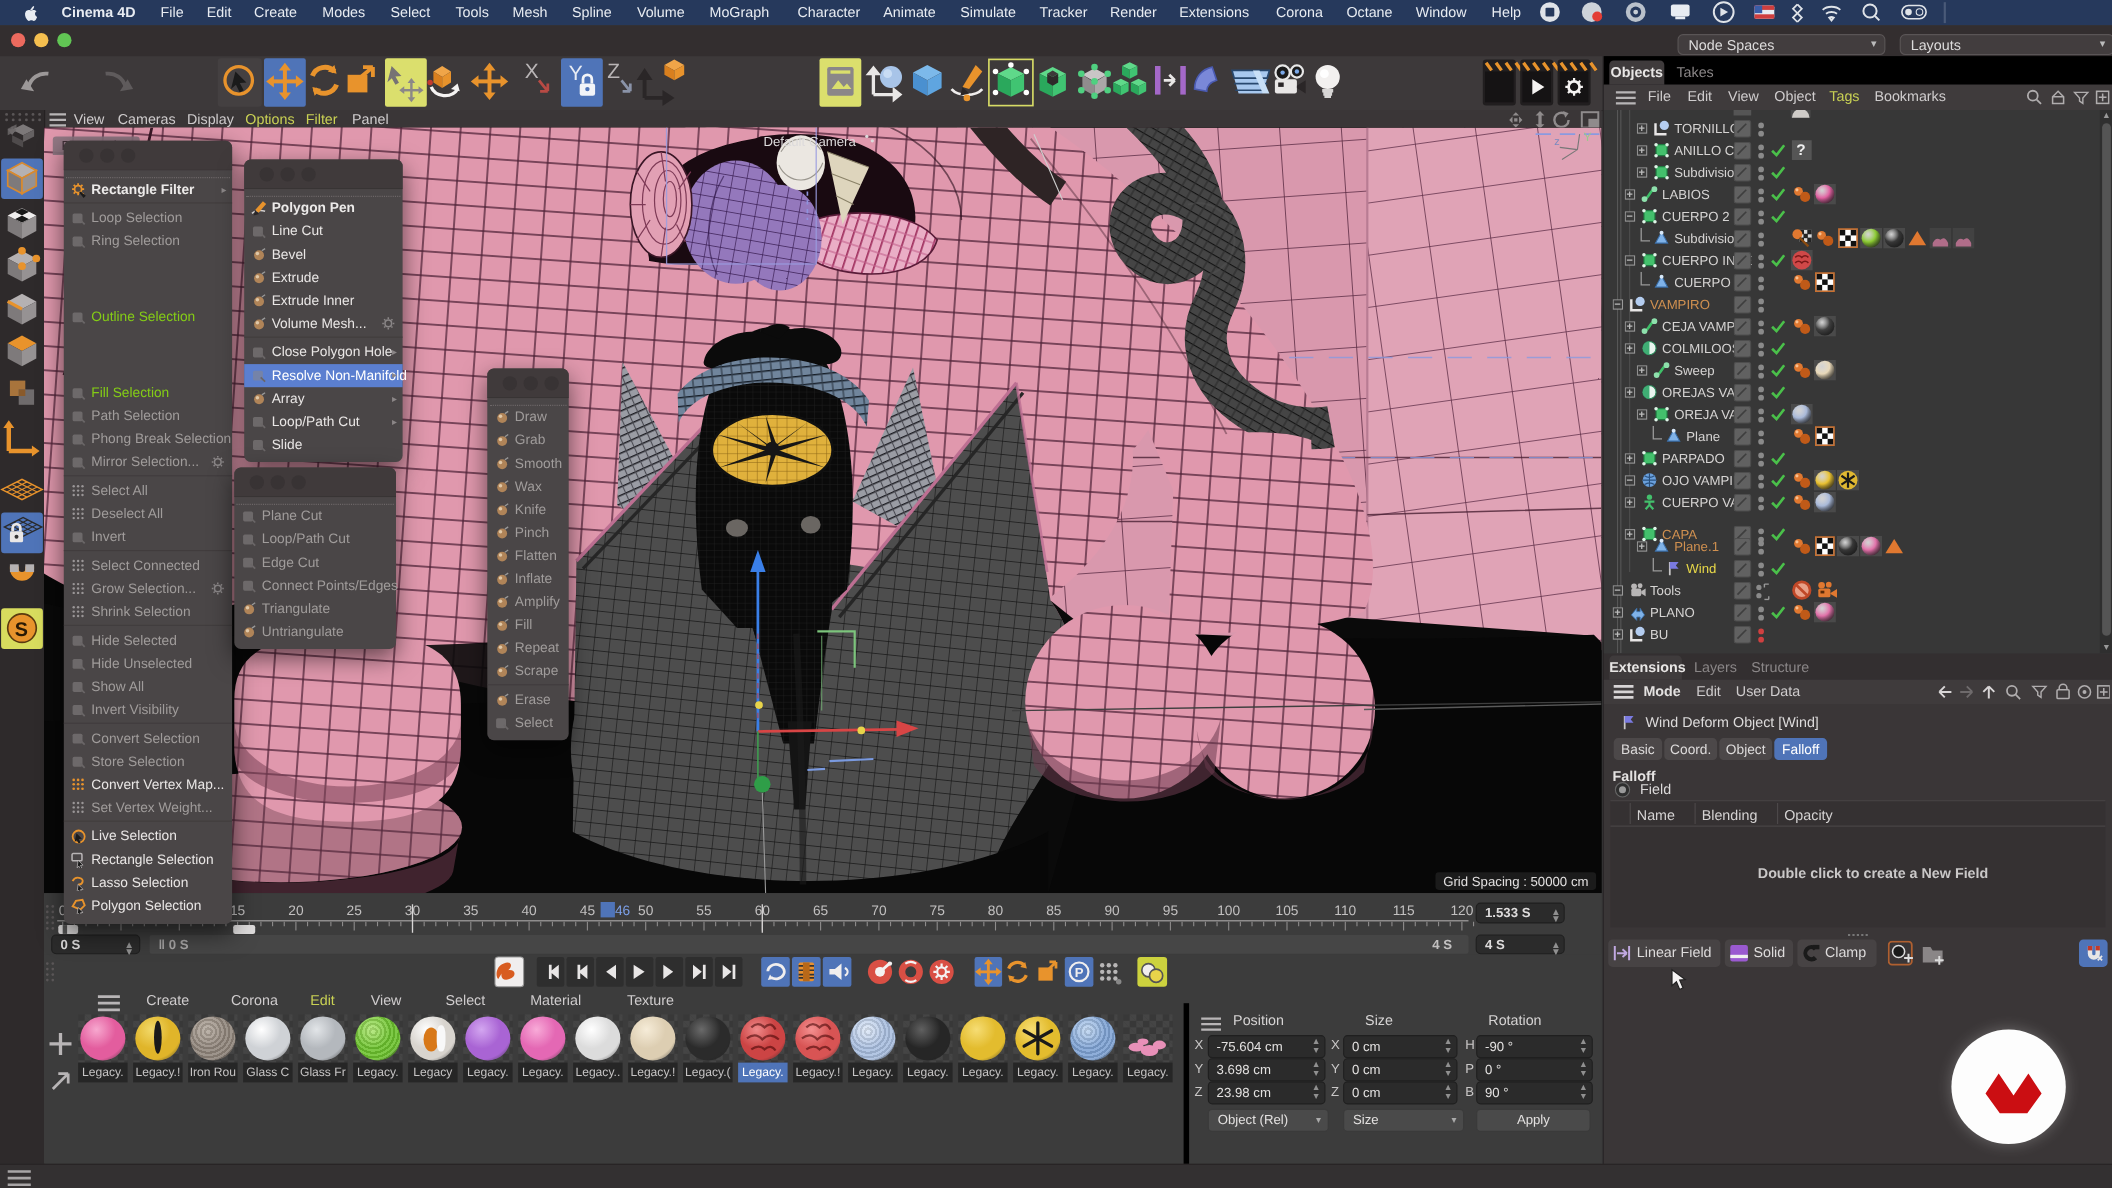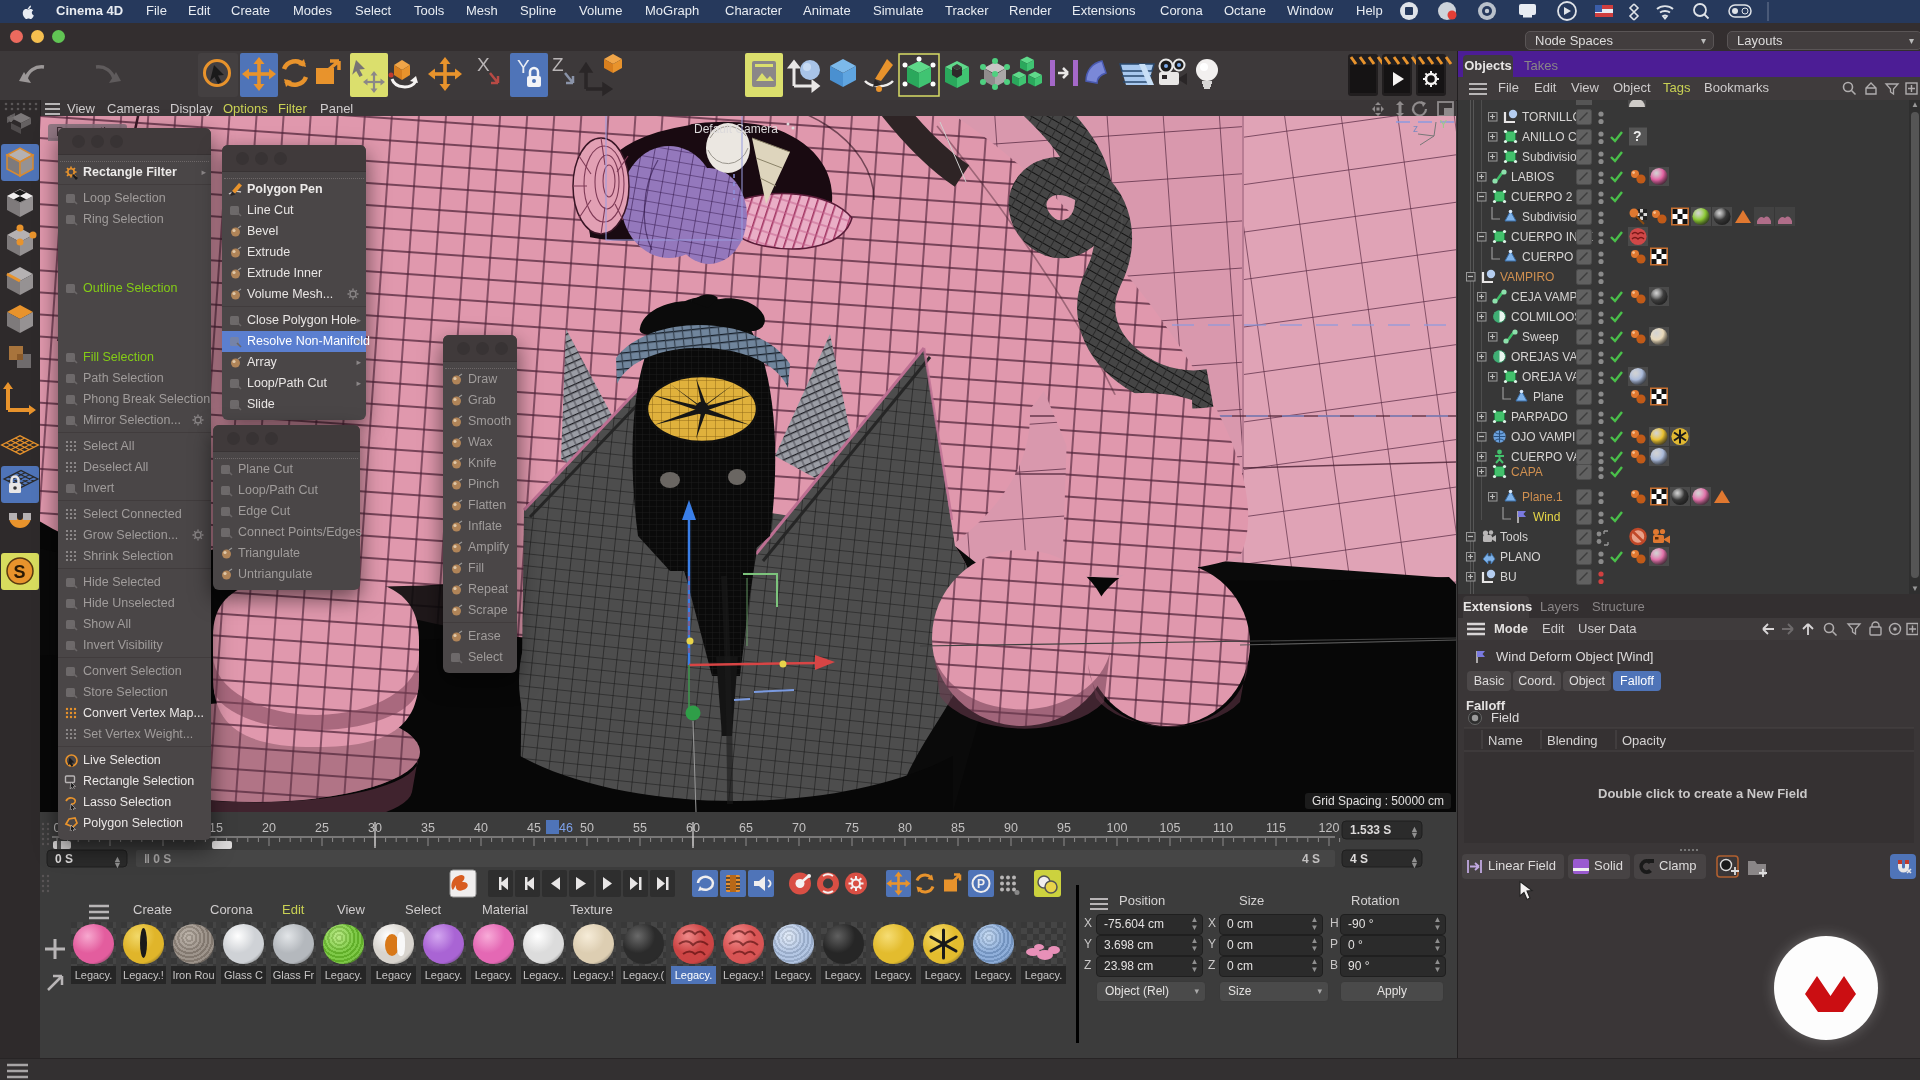--- a/index.html
+++ b/index.html
@@ -1050,21 +1050,21 @@
                   <ellipse cx="33" cy="28" rx="6" ry="4"></ellipse>
                   <ellipse cx="18" cy="25" rx="5" ry="3"></ellipse>
                 </g>
               </svg>
             </div>
             <div style="position:absolute;left:0;top:44px;width:45px;height:18px;background:#262626;color:#c6c4c4;font-size:11px;line-height:18px;text-align:center;overflow:hidden;white-space:nowrap;">Legacy.</div>
           </div>
         </div>
     </div>
 
-    <div class="abs" style="left:1036px;top:73px;width:380px;height:158px;border-left:3px solid #000000;">
+    <div class="abs" style="left:1036px;top:100px;width:380px;height:158px;border-left:5px solid #000000;">
       <svg class="abs" style="left:10px;top:12px;" width="20" height="14">
           <path d="M1 2h18M1 7h18M1 12h18" stroke="#b8b5b6" stroke-width="2"></path>
         </svg>
       <span class="abs" style="left:40px;top:8px;font-size:13px;color:#d5d3d3;">Position</span>
       <span class="abs" style="left:160px;top:8px;font-size:13px;color:#d5d3d3;">Size</span>
       <span class="abs" style="left:272px;top:8px;font-size:13px;color:#d5d3d3;">Rotation</span>
       <div id="coordfields">
           <span class="abs" style="left:5px;top:31px;font-size:12px;color:#c9c7c7;">X</span>
           <div class="spinbox" style="left:17px;top:29px;width:98px;">-75.604 cm<span class="spinarr">▲<br>▼</span></div>
           <span class="abs" style="left:129px;top:31px;font-size:12px;color:#c9c7c7;">X</span>
@@ -1083,21 +1083,21 @@
           <div class="spinbox" style="left:140px;top:71px;width:95px;">0 cm<span class="spinarr">▲<br>▼</span></div>
           <span class="abs" style="left:251px;top:73px;font-size:12px;color:#c9c7c7;">B</span>
           <div class="spinbox" style="left:261px;top:71px;width:97px;">90 °<span class="spinarr">▲<br>▼</span></div>
         </div>
       <div class="abs" style="left:17px;top:96px;width:100px;height:19px;background:#4a4a4a;border-radius:4px;border:1px solid #3a3a3a;color:#e3e1e0;font-size:12px;line-height:19px;padding-left:8px;">Object (Rel)<span style="position:absolute;right:6px;font-size:9px;color:#aaa;">▾</span></div>
       <div class="abs" style="left:140px;top:96px;width:100px;height:19px;background:#4a4a4a;border-radius:4px;border:1px solid #3a3a3a;color:#e3e1e0;font-size:12px;line-height:19px;padding-left:8px;">Size<span style="position:absolute;right:6px;font-size:9px;color:#aaa;">▾</span></div>
       <div class="abs" style="left:261px;top:96px;width:102px;height:19px;background:#4a4a4a;border-radius:4px;border:1px solid #3a3a3a;color:#e3e1e0;font-size:12px;line-height:19px;text-align:center;">Apply</div>
     </div>
   </div>
   <div id="rightpanel" class="abs">
-  <div class="abs" style="left:0;top:0;width:463px;height:26px;background:#4c1d95;">
+  <div class="abs" style="left:0;top:0;width:463px;height:26px;background:#000000;">
     <div class="abs" style="left:5px;top:4px;width:50px;height:22px;background:#3f3b3c;border-radius:4px 4px 0 0;color:#e8e6e5;font-size:13px;font-weight:bold;text-align:center;line-height:22px;">Objects</div>
     <span class="abs" style="left:66px;top:7px;color:#8a8687;font-size:13px;">Takes</span>
   </div>
   <div class="abs" style="left:0;top:26px;width:463px;height:23px;background:#3f3b3c;">
     <svg class="abs" style="left:10px;top:5px;" width="20" height="14">
           <path d="M1 2h18M1 7h18M1 12h18" stroke="#b8b5b6" stroke-width="2"></path>
         </svg>
     <span class="abs" style="left:40px;top:3px;font-size:13px;color:#cfcccd;">File</span>
     <span class="abs" style="left:76px;top:3px;font-size:13px;color:#cfcccd;">Edit</span>
     <span class="abs" style="left:113px;top:3px;font-size:13px;color:#cfcccd;">View</span>
@@ -1732,21 +1732,21 @@
                 <radialGradient id="ga8b8d8" cx="0.35" cy="0.3" r="0.9">
                   <stop offset="0" stop-color="#ffffff" stop-opacity="0.75"></stop>
                   <stop offset="0.45" stop-color="#a8b8d8"></stop>
                   <stop offset="1" stop-color="#000000" stop-opacity="0.65"></stop>
                 </radialGradient>
               </defs>
               <rect x="0" y="0" width="20" height="19" fill="#4a4a4a"></rect>
               <circle cx="10" cy="9.5" r="8.6" fill="url(#ga8b8d8)"></circle>
             </svg></span>
         </div>
-        <div class="otree-row" style="top:362px;text-align:center;">
+        <div class="otree-row" style="top:376px;text-align:center;">
           <svg class="abs" style="left:19px;top:5px;" width="10" height="10">
             <rect x="0.5" y="0.5" width="8.5" height="8.5" fill="#3a3a3a" stroke="#999"></rect>
             <path d="M2 4.5 H7 M4.5 2 V7" stroke="#bbb" stroke-width="1.2"></path>
           </svg>
           <span class="abs" style="left:33px;top:1px;"><svg width="17" height="17">
               <rect x="3.5" y="3.5" width="10" height="10" rx="2" fill="#43c06c" stroke="#1e7a40"></rect>
               <g fill="#dff5e8">
                 <circle cx="3.5" cy="3.5" r="1.6"></circle>
                 <circle cx="13.5" cy="3.5" r="1.6"></circle>
                 <circle cx="3.5" cy="13.5" r="1.6"></circle>

